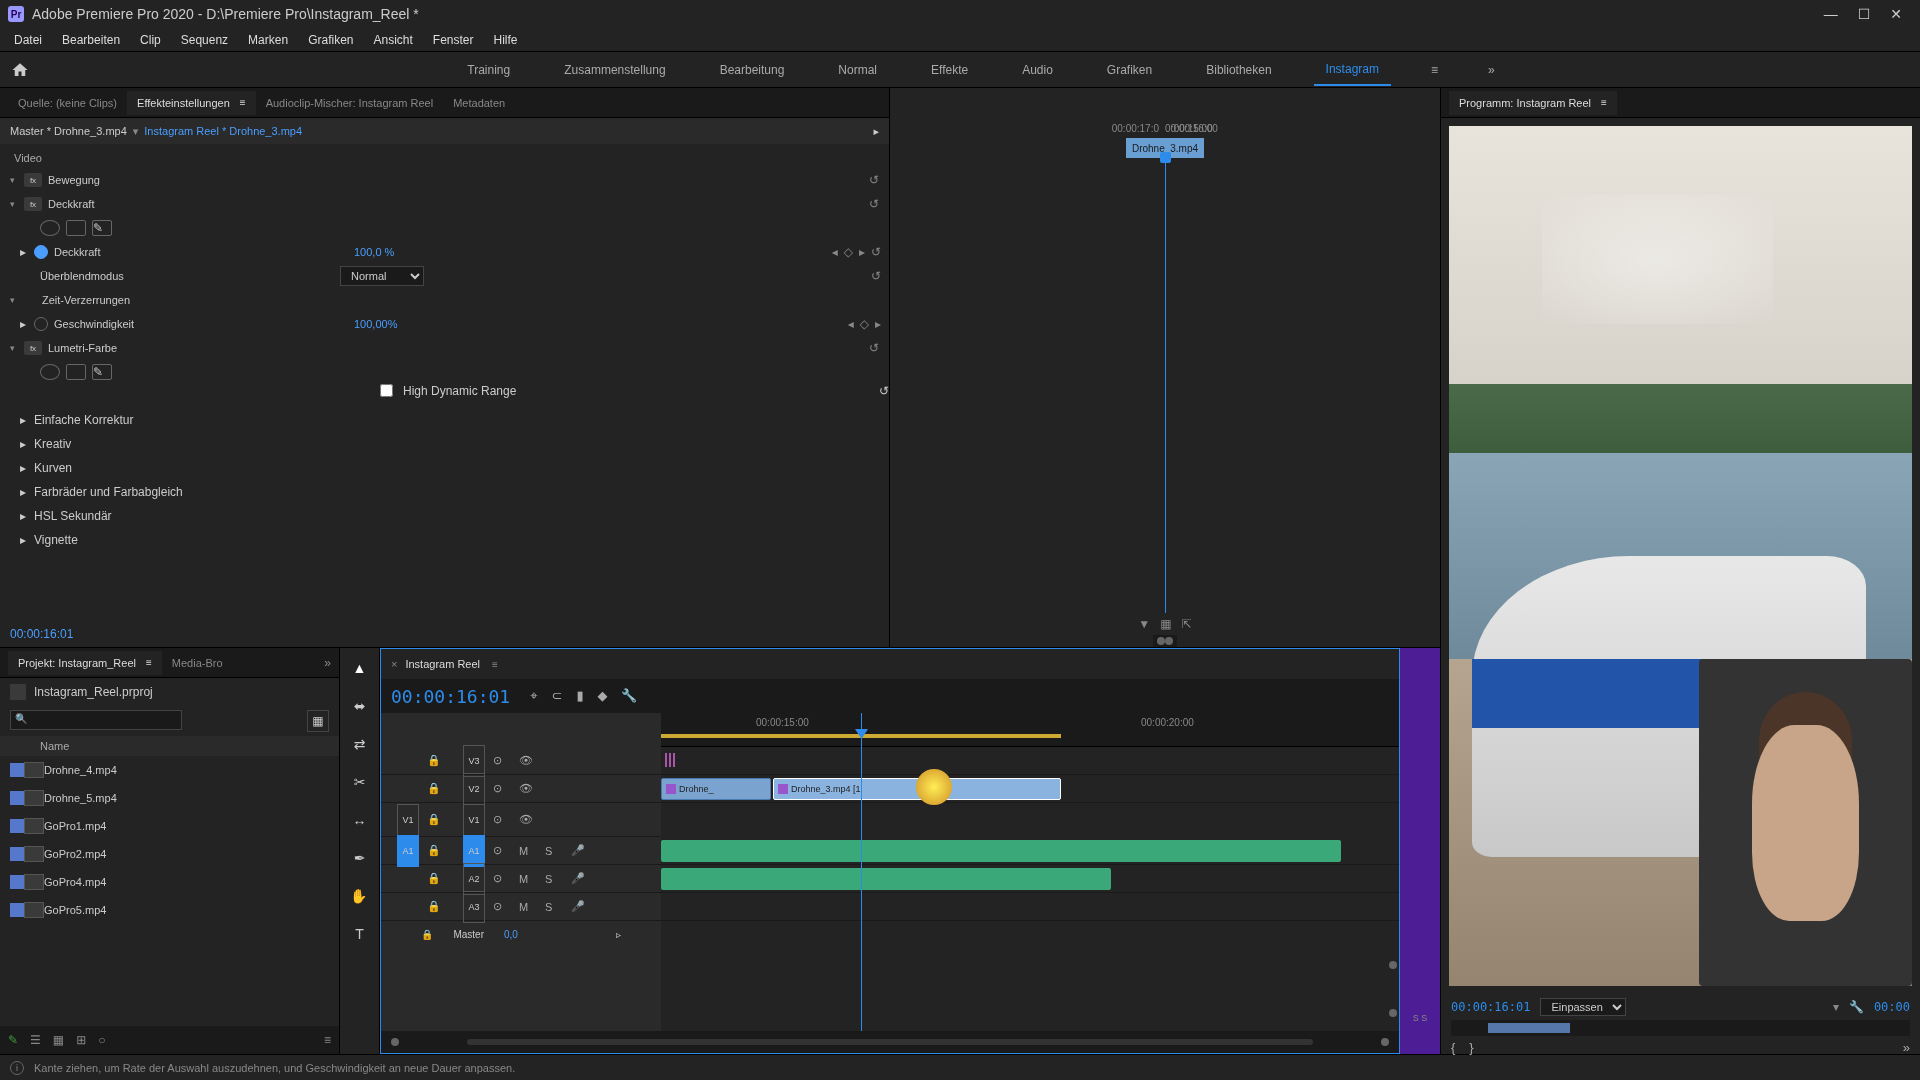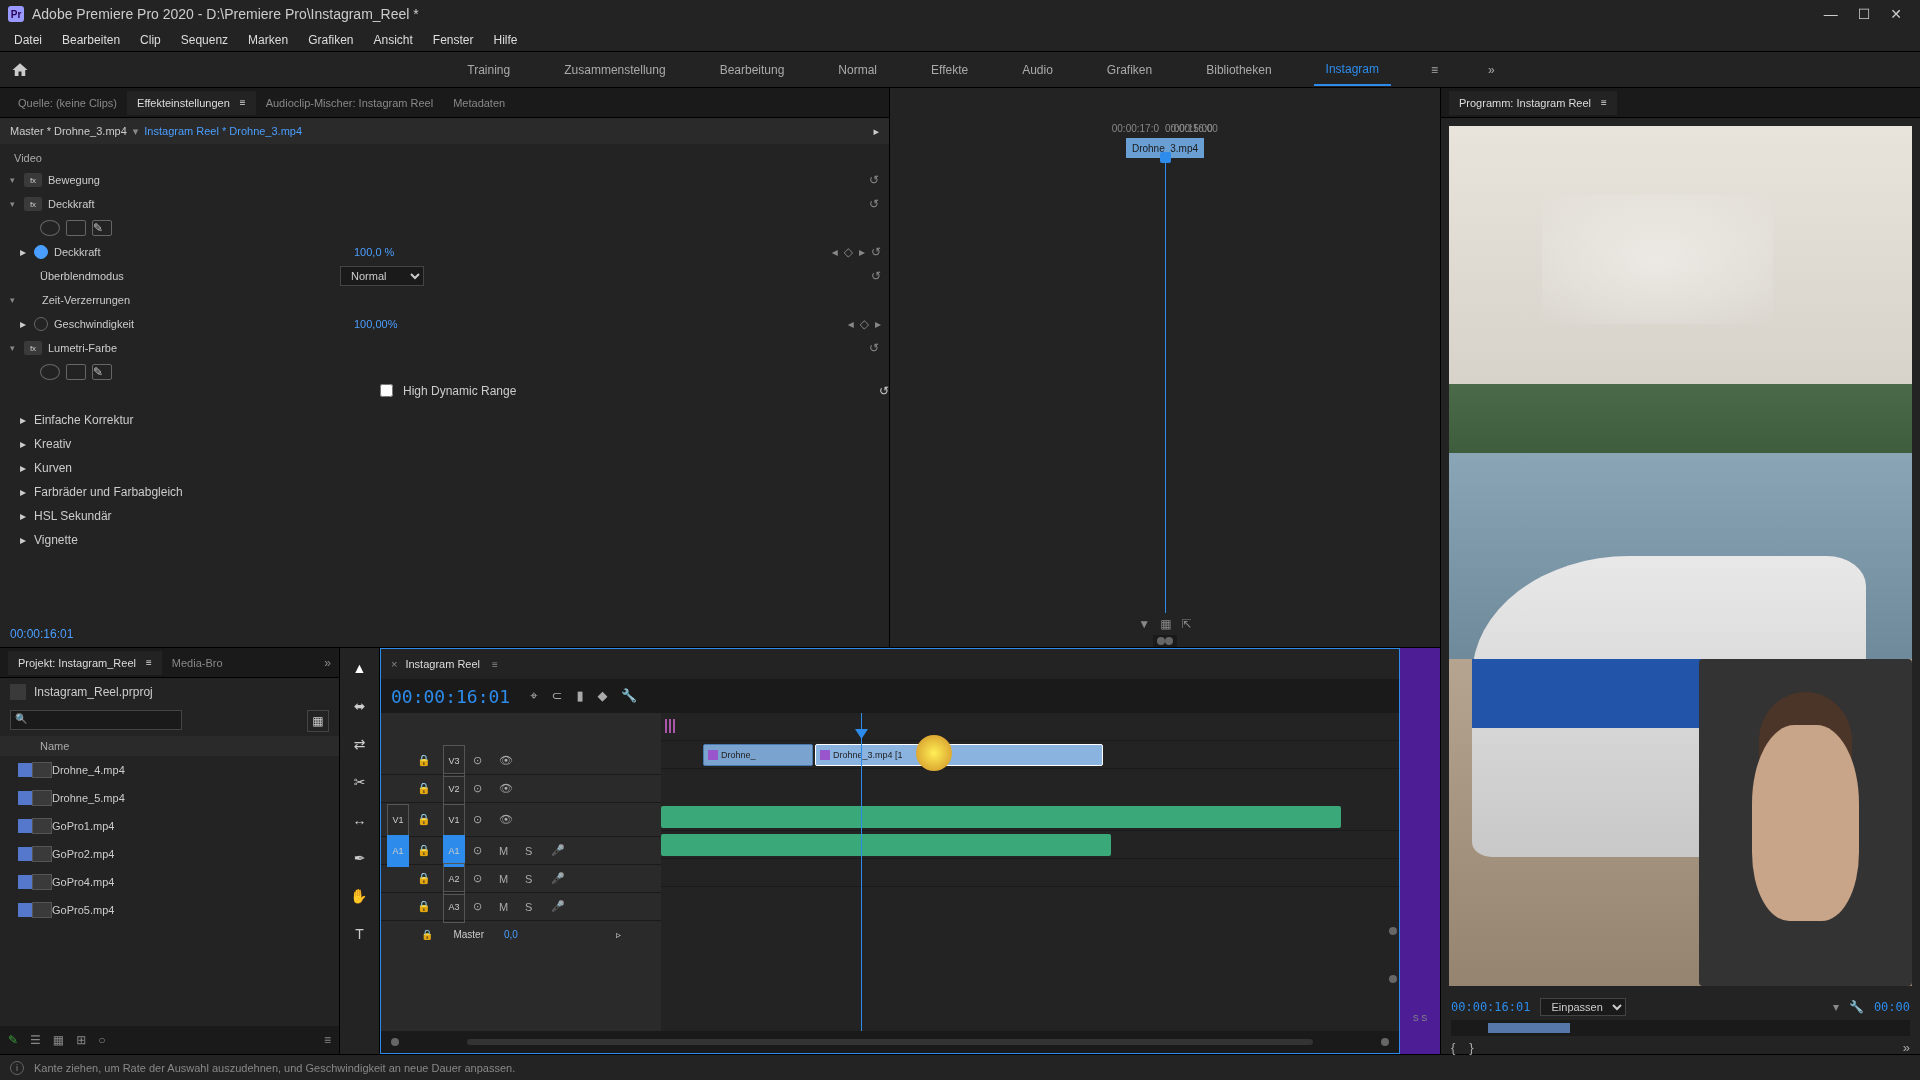--- a/index.html
+++ b/index.html
@@ -84,21 +84,21 @@
 
 
 .project-info { padding: 6px 10px; display: flex; align-items: center; gap: 8px; }
 .project-info .proj-icon { width: 16px; height: 16px; background: #3a3a3a; }
 .project-search { padding: 4px 10px; display: flex; gap: 6px; }
 .project-search input { flex: 1; background: #1a1a1a; border: 1px solid #444; color: #ccc; padding: 3px 6px 3px 22px; font-size: 11px; }
 .search-wrap { position: relative; flex: 1; }
 .search-wrap::before { content: '🔍'; position: absolute; left: 5px; top: 3px; font-size: 10px; }
 .project-list-header { padding: 4px 10px; background: #2a2a2a; display: flex; font-size: 11px; color: #aaa; }
 .project-list { flex: 1; overflow: auto; }
-.project-item { display: flex; align-items: center; padding: 3px 18px; height: 28px; gap: 0; }
+.project-item { display: flex; align-items: center; padding: 3px 10px; height: 28px; gap: 0; }
 .project-item .color-chip { width: 14px; height: 14px; background: #5577cc; }
 .project-item .media-icon { width: 20px; height: 16px; background: #3a3a3a; border: 1px solid #555; }
 .project-item .name { font-size: 11px; }
 .project-footer { height: 28px; background: #1a1a1a; display: flex; align-items: center; padding: 0 8px; gap: 12px; }
 .project-footer span { font-size: 12px; color: #888; }
 .project-footer .edit-icon { color: #3a9f3a; }
 
 
 .toolbar { width: 40px; background: #232323; display: flex; flex-direction: column; align-items: center; padding: 8px 0; gap: 14px; border-right: 1px solid #000; }
 .tool-btn { width: 24px; height: 24px; display: flex; align-items: center; justify-content: center; color: #ccc; cursor: pointer; font-size: 14px; }
@@ -109,35 +109,35 @@
 .timeline-header .seq-name { font-size: 11px; color: #ddd; }
 .timeline-header .close-x { color: #888; font-size: 11px; }
 .timeline-timecode-row { height: 34px; display: flex; align-items: center; padding: 0 10px; background: #1a1a1a; }
 .timeline-timecode { color: #2d8ceb; font-size: 18px; font-family: monospace; }
 .timeline-tools { display: flex; gap: 14px; margin-left: 20px; }
 .timeline-tools span { color: #aaa; font-size: 13px; }
 .timeline-body { flex: 1; display: flex; }
 .track-headers { width: 280px; background: #2a2a2a; display: flex; flex-direction: column; }
 .track-header-row { height: 28px; display: flex; align-items: center; padding: 0 6px; gap: 8px; border-bottom: 1px solid #1a1a1a; font-size: 10px; }
 .track-header-row.audio-selected .src-target { background: #2d8ceb; border-color: #2d8ceb; }
-.track-header-row .src-target { width: 22px; height: 32px; border: 1px solid #555; display: flex; align-items: center; justify-content: center; font-size: 9px; }
+.track-header-row .src-target { width: 22px; height: 32px; border: 1px solid #555; display: flex; align-items: center; justify-content: center; font-size: 9px; margin-left: 10px; }
 .track-header-row .lock-icon, .track-header-row .target-icon, .track-header-row .eye-icon, .track-header-row .mute-icon { width: 18px; color: #aaa; font-size: 11px; }
 .master-row { height: 26px; display: flex; align-items: center; padding: 0 40px; gap: 20px; font-size: 10px; }
 .master-row .master-val { color: #4a9eff; }
 .tracks-area { flex: 1; position: relative; background: #232323; overflow: hidden; }
 .ruler-row { height: 34px; position: relative; background: #1a1a1a; border-bottom: 1px solid #000; }
 .ruler-label { position: absolute; font-size: 10px; color: #888; top: 4px; }
 .ruler-workarea { position: absolute; height: 4px; background: #ccaa33; bottom: 8px; }
 .playhead { position: absolute; width: 1px; background: #2d8ceb; height: 400px; top: 0; z-index: 10; }
 .playhead::before { content: ''; position: absolute; top: 16px; left: -6px; width: 13px; height: 10px; background: #2d8ceb; clip-path: polygon(0 0, 100% 0, 50% 100%); }
 .video-track { height: 28px; position: relative; border-bottom: 1px solid #1a1a1a; }
 .spacer-track { height: 34px; }
 .audio-track { height: 28px; position: relative; border-bottom: 1px solid #1a1a1a; }
 .clip { position: absolute; height: 22px; top: 3px; border-radius: 2px; display: flex; align-items: center; padding: 0 4px; font-size: 9px; overflow: hidden; }
-.clip.video { background: #7aa3d0; color: #222; border: 1px solid #4a7ab0; margin-left: 42px; }
+.clip.video { background: #7aa3d0; color: #222; border: 1px solid #4a7ab0; }
 .clip.video.selected { border: 1px solid #fff; background: #8ab3e0; }
 .clip.audio { background: #3aa878; color: #222; }
 .clip .fx-badge { width: 10px; height: 10px; background: #9955cc; margin-right: 3px; }
 .highlight-circle { position: absolute; width: 36px; height: 36px; background: radial-gradient(circle, #ffee55 0%, #ddaa33 70%, transparent 100%); border-radius: 50%; z-index: 20; }
 .tracks-scroll { position: absolute; right: 2px; width: 8px; }
 .tracks-scroll .dot { width: 8px; height: 8px; background: #666; border-radius: 50%; margin: 40px 0; }
 .timeline-footer { height: 22px; display: flex; align-items: center; padding: 0 10px; gap: 8px; background: #1a1a1a; }
 .timeline-footer .zoom-track { flex: 1; height: 6px; background: #333; border-radius: 3px; position: relative; margin: 0 60px; }
 
 
@@ -506,20 +506,25 @@
               <span class="mute-icon">🎤</span>
             </div>
             <div class="master-row">
               <span class="lock-icon">🔒</span>
               <span>Master</span>
               <span class="master-val">0,0</span>
               <span style="margin-left:auto">▹</span>
             </div>
           </div>
           <div class="tracks-area">
+            <div class="ruler-row">
+              <span class="ruler-label" style="left:95px">00:00:15:00</span>
+              <span class="ruler-label" style="left:480px">00:00:20:00</span>
+              <div class="ruler-workarea" style="left:0;width:400px"></div>
+            </div>
             <div class="playhead" style="left:200px"></div>
             <div class="video-track">
               <div style="position:absolute;left:4px;top:6px;display:flex;gap:2px">
                 <span style="width:2px;height:14px;background:#aa55aa"></span>
                 <span style="width:2px;height:14px;background:#aa55aa"></span>
                 <span style="width:2px;height:14px;background:#aa55aa"></span>
               </div>
             </div>
             <div class="video-track">
               <div class="clip video" style="left:0;width:110px">

